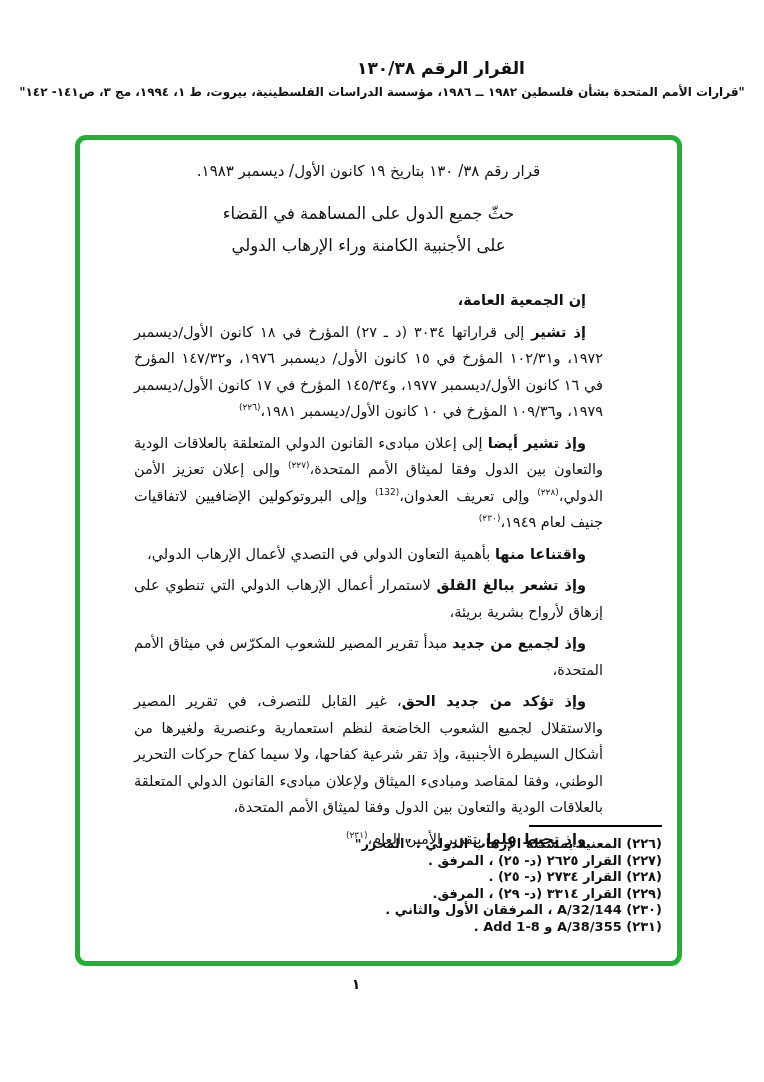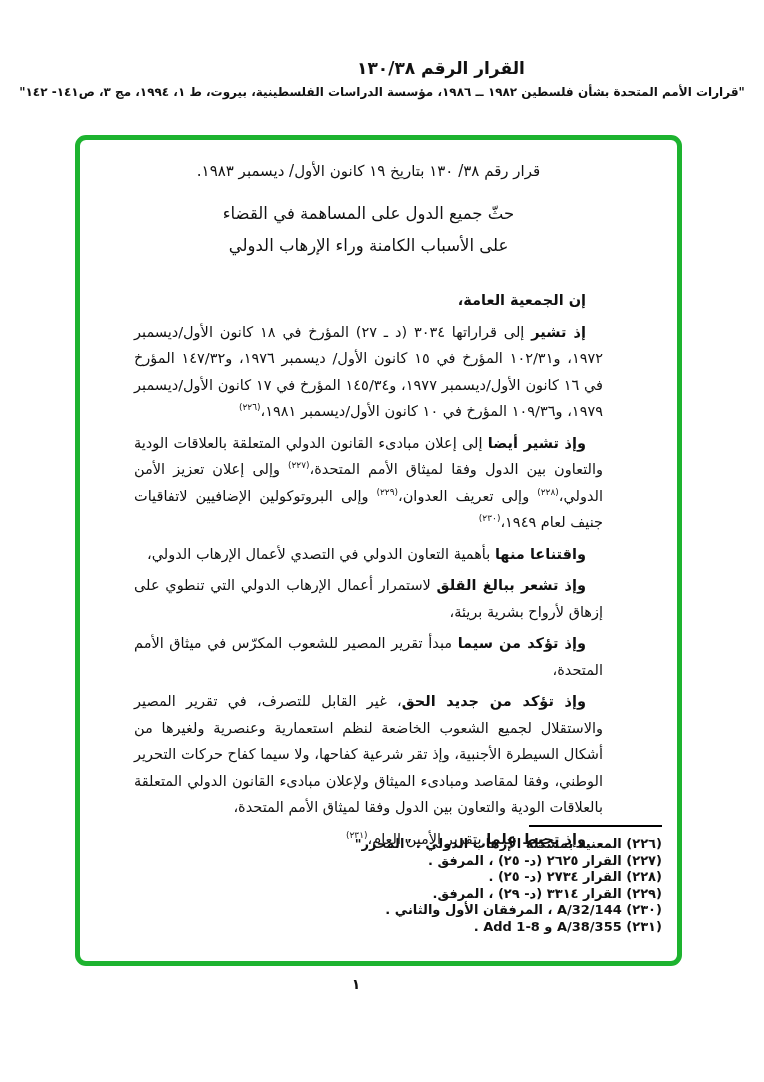--- a/index.html
+++ b/index.html
@@ -54,30 +54,30 @@
 
   <div class="hdr">
     <h1 class="hdr-title">القرار الرقم ١٣٠/٣٨</h1>
     <div class="hdr-cite">"قرارات الأمم المتحدة بشأن فلسطين ١٩٨٢ ــ ١٩٨٦، مؤسسة الدراسات الفلسطينية، بيروت، ط ١، ١٩٩٤، مج ٣، ص١٤١- ١٤٢"</div>
   </div>
 
   <section class="frame" style="border-color: rgb(29, 179, 47);">
     <p class="res-line">قرار رقم ٣٨/ ١٣٠ بتاريخ ١٩ كانون الأول/ ديسمبر ١٩٨٣.</p>
     <h2 class="res-heading">
       <span>حثّ جميع الدول على المساهمة في القضاء</span><br>
-      <span>على الأسباب الكامنة وراء الإرهاب الدولي</span>
+      <span>على الأجنبية الكامنة وراء الإرهاب الدولي</span>
     </h2>
 
     <div class="body-text">
         <p><span class="b">إن الجمعية العامة،</span></p>
         <p><span class="b">إذ تشير</span><span> إلى قراراتها ٣٠٣٤ (د ـ ٢٧) المؤرخ في ١٨ كانون الأول/ديسمبر ١٩٧٢، و١٠٢/٣١ المؤرخ في ١٥ كانون الأول/ ديسمبر ١٩٧٦، و١٤٧/٣٢ المؤرخ في ١٦ كانون الأول/ديسمبر ١٩٧٧، و١٤٥/٣٤ المؤرخ في ١٧ كانون الأول/ديسمبر ١٩٧٩، و١٠٩/٣٦ المؤرخ في ١٠ كانون الأول/ديسمبر ١٩٨١،</span><sup>(٢٢٦)</sup></p>
-        <p><span class="b">وإذ تشير أيضا</span><span> إلى إعلان مبادىء القانون الدولي المتعلقة بالعلاقات الودية والتعاون بين الدول وفقا لميثاق الأمم المتحدة،</span><sup>(٢٢٧)</sup><span> وإلى إعلان تعزيز الأمن الدولي،</span><sup>(٢٢٨)</sup><span> وإلى تعريف العدوان،</span><sup>(٢٢٩)</sup><span> وإلى البروتوكولين الإضافيين لاتفاقيات جنيف لعام ١٩٤٩،</span><sup>(٢٣٠)</sup></p>
+        <p><span class="b">وإذ تشير أيضا</span><span> إلى إعلان مبادىء القانون الدولي المتعلقة بالعلاقات الودية والتعاون بين الدول وفقا لميثاق الأمم المتحدة،</span><sup>(٢٢٧)</sup><span> وإلى إعلان تعزيز الأمن الدولي،</span><sup>(٢٢٨)</sup><span> وإلى تعريف العدوان،</span><sup>(132)</sup><span> وإلى البروتوكولين الإضافيين لاتفاقيات جنيف لعام ١٩٤٩،</span><sup>(٢٣٠)</sup></p>
         <p><span class="b">واقتناعا منها</span><span> بأهمية التعاون الدولي في التصدي لأعمال الإرهاب الدولي،</span></p>
         <p><span class="b">وإذ تشعر ببالغ القلق</span><span> لاستمرار أعمال الإرهاب الدولي التي تنطوي على إزهاق لأرواح بشرية بريئة،</span></p>
-        <p><span class="b">وإذ تؤكد من سيما</span><span> مبدأ تقرير المصير للشعوب المكرّس في ميثاق الأمم المتحدة،</span></p>
+        <p><span class="b">وإذ لجميع من جديد</span><span> مبدأ تقرير المصير للشعوب المكرّس في ميثاق الأمم المتحدة،</span></p>
         <p><span class="b">وإذ تؤكد من جديد الحق</span><span>، غير القابل للتصرف، في تقرير المصير والاستقلال لجميع الشعوب الخاضعة لنظم استعمارية وعنصرية ولغيرها من أشكال السيطرة الأجنبية، وإذ تقر شرعية كفاحها، ولا سيما كفاح حركات التحرير الوطني، وفقا لمقاصد ومبادىء الميثاق ولإعلان مبادىء القانون الدولي المتعلقة بالعلاقات الودية والتعاون بين الدول وفقا لميثاق الأمم المتحدة،</span></p>
         <p><span class="b">وإذ تحيط علما</span><span> بتقرير الأمين العام،</span><sup>(٢٣١)</sup></p>
       </div>
 
     <div class="fn-block">
       <div class="fn-sep"></div>
       <div>
           <div class="fn-line">(٢٢٦) المعنية بمشكلة الإرهاب الدولي . "المحرر"</div>
           <div class="fn-line">(٢٢٧) القرار ٢٦٢٥ (د- ٢٥) ، المرفق .</div>
           <div class="fn-line">(٢٢٨) القرار ٢٧٣٤ (د- ٢٥) .</div>

